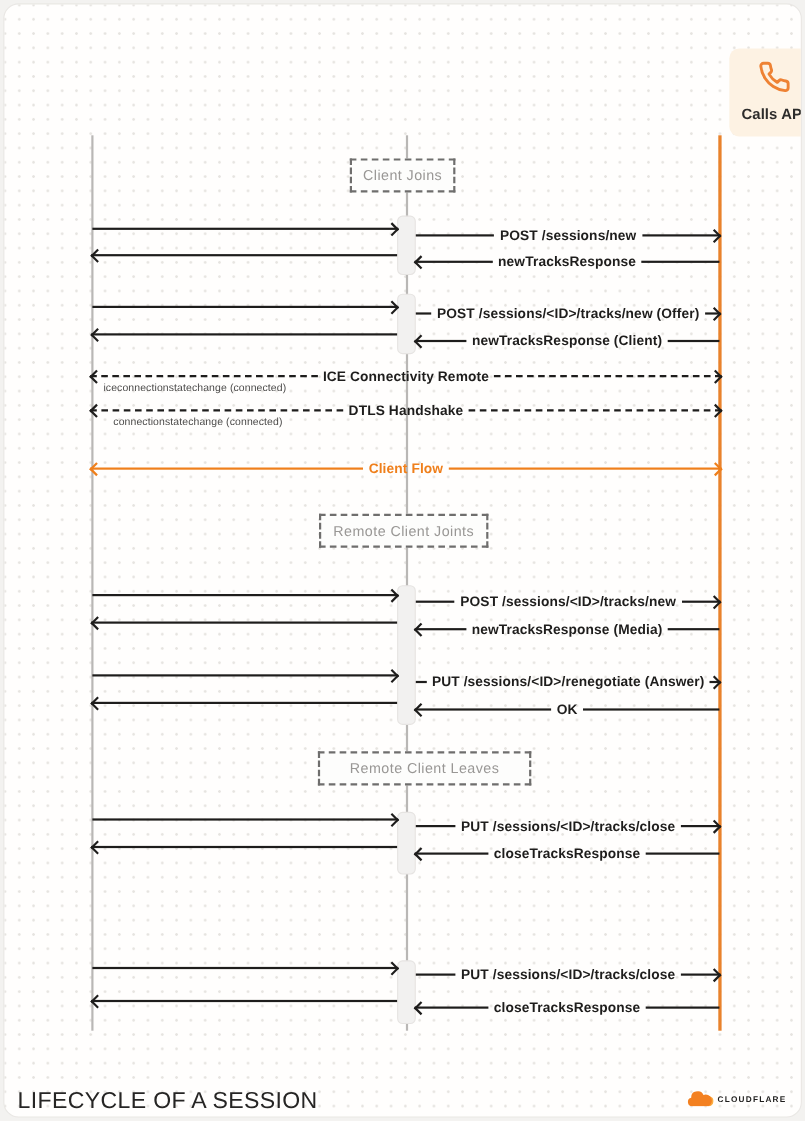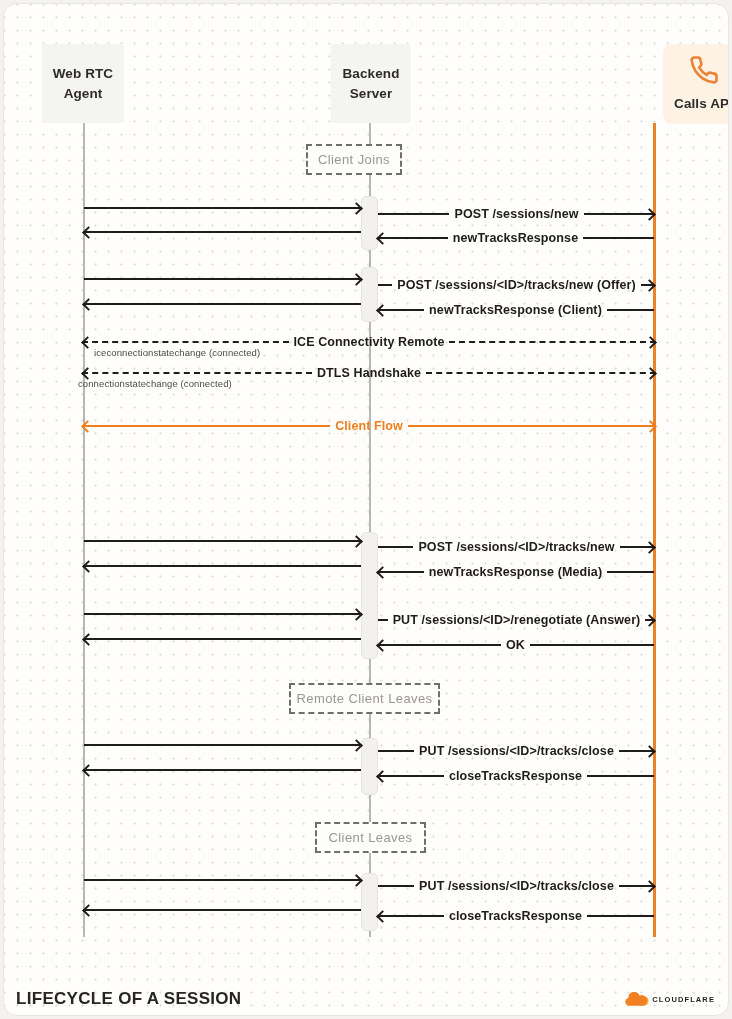--- a/index.html
+++ b/index.html
@@ -57,62 +57,56 @@
   .msg.orange .head { border-color:#ef7f1b; }
   .head.r { transform:rotate(45deg);  margin-left:-10px; }
   .head.l { transform:rotate(-135deg); margin-right:-10px; }
   
   .note { position:absolute; z-index:3; font-size:9.5px; color:#4b4a49; letter-spacing:.1px; }
   
   .phone-ic { width:30px; height:30px; }
   
   .footer-title {
     position:absolute; left:12px; top:985px; z-index:5;
-    font-size:17px; font-weight:bold; color:#262524; letter-spacing:.3px;text-align:right;
+    font-size:21px; font-weight:normal; color:#262524; letter-spacing:.3px;text-align:right;
   }
   .brand { position:absolute; right:13px; top:988px; z-index:5; display:flex; align-items:center; gap:3px; }
   .brand-text { font-size:7.5px; font-weight:bold; color:#1f1e1d; letter-spacing:1.1px; }
 </style>
 </head>
 <body>
 
 <div class="card">
 
   <div class="lifeline" style="left:79px;"></div>
   <div class="lifeline" style="left:365px;"></div>
   <div class="lifeline orange" style="left:649px;"></div>
 
   <div class="bar" style="top:192px;height:54px;"></div>
   <div class="bar" style="top:263px;height:55px;"></div>
   <div class="bar" style="top:528px;height:127px;"></div>
   <div class="bar" style="top:734px;height:57px;"></div>
   <div class="bar" style="top:869px;height:58px;"></div>
 
-  <div class="actor" style="left:38px;width:82px;height:79px;">
-    <span style="width:62px;">Web RTC Agent</span>
-  </div>
-  <div class="actor" style="left:327px;width:80px;height:79px;">
-    <span style="width:62px;">Backend Server</span>
-  </div>
   <div class="actor calls" style="left:611px;width:81px;height:80px;">
     <svg class="phone-ic" viewBox="0 0 24 24" fill="none" stroke="#ee8234" stroke-width="2.1" stroke-linecap="round" stroke-linejoin="round">
       <path d="M22 16.92v3a2 2 0 0 1-2.18 2 19.79 19.79 0 0 1-8.63-3.07 19.5 19.5 0 0 1-6-6 19.79 19.79 0 0 1-3.07-8.67A2 2 0 0 1 4.11 2h3a2 2 0 0 1 2 1.72 12.84 12.84 0 0 0 .7 2.81 2 2 0 0 1-.45 2.11L8.09 9.91a16 16 0 0 0 6 6l1.27-1.27a2 2 0 0 1 2.11-.45 12.84 12.84 0 0 0 2.81.7A2 2 0 0 1 22 16.92z"></path>
     </svg>
     <span>Calls API</span>
   </div>
 
-  <div class="phase" style="left:302px;top:140px;width:96px;height:31px;">
+  <div class="phase" style="left:314px;top:140px;width:96px;height:31px;">
     <span>Client Joins</span>
   </div>
-  <div class="phase" style="left:285px;top:679px;width:151px;height:31px;">
+  <div class="phase" style="left:286px;top:463px;width:154px;height:31px;">
+    <span>Remote Client Joints</span>
+  </div>
+  <div class="phase" style="left:285px;top:679px;width:194px;height:31px;">
     <span>Remote Client Leaves</span>
   </div>
-  <div class="phase" style="left:311px;top:818px;width:111px;height:31px;">
-    <span>Client Leaves</span>
-  </div>
 
   <div class="msg" style="left:80px;top:204px;width:277px;">
     <i class="seg"></i>
       <i class="head r"></i>
   </div>
   <div class="msg" style="left:374px;top:210px;width:276px;">
     <i class="seg"></i>
       <span class="lbl">POST /sessions/new</span>
       <i class="seg"></i>
       <i class="head r"></i>
@@ -158,21 +152,21 @@
   </div>
   <div class="note" style="left:90px;top:343px;">iceconnectionstatechange (connected)</div>
 
   <div class="msg dashed" style="left:79px;top:369px;width:572px;">
     <i class="head l"></i>
       <i class="seg"></i>
       <span class="lbl">DTLS Handshake</span>
       <i class="seg"></i>
       <i class="head r"></i>
   </div>
-  <div class="note" style="left:74px;top:374px;">connectionstatechange (connected)</div>
+  <div class="note" style="left:99px;top:374px;">connectionstatechange (connected)</div>
 
   <div class="msg orange" style="left:79px;top:422px;width:572px;">
     <i class="head l"></i>
       <i class="seg"></i>
       <span class="lbl">Client Flow</span>
       <i class="seg"></i>
       <i class="head r"></i>
   </div>
 
   <div class="msg" style="left:80px;top:537px;width:277px;">

